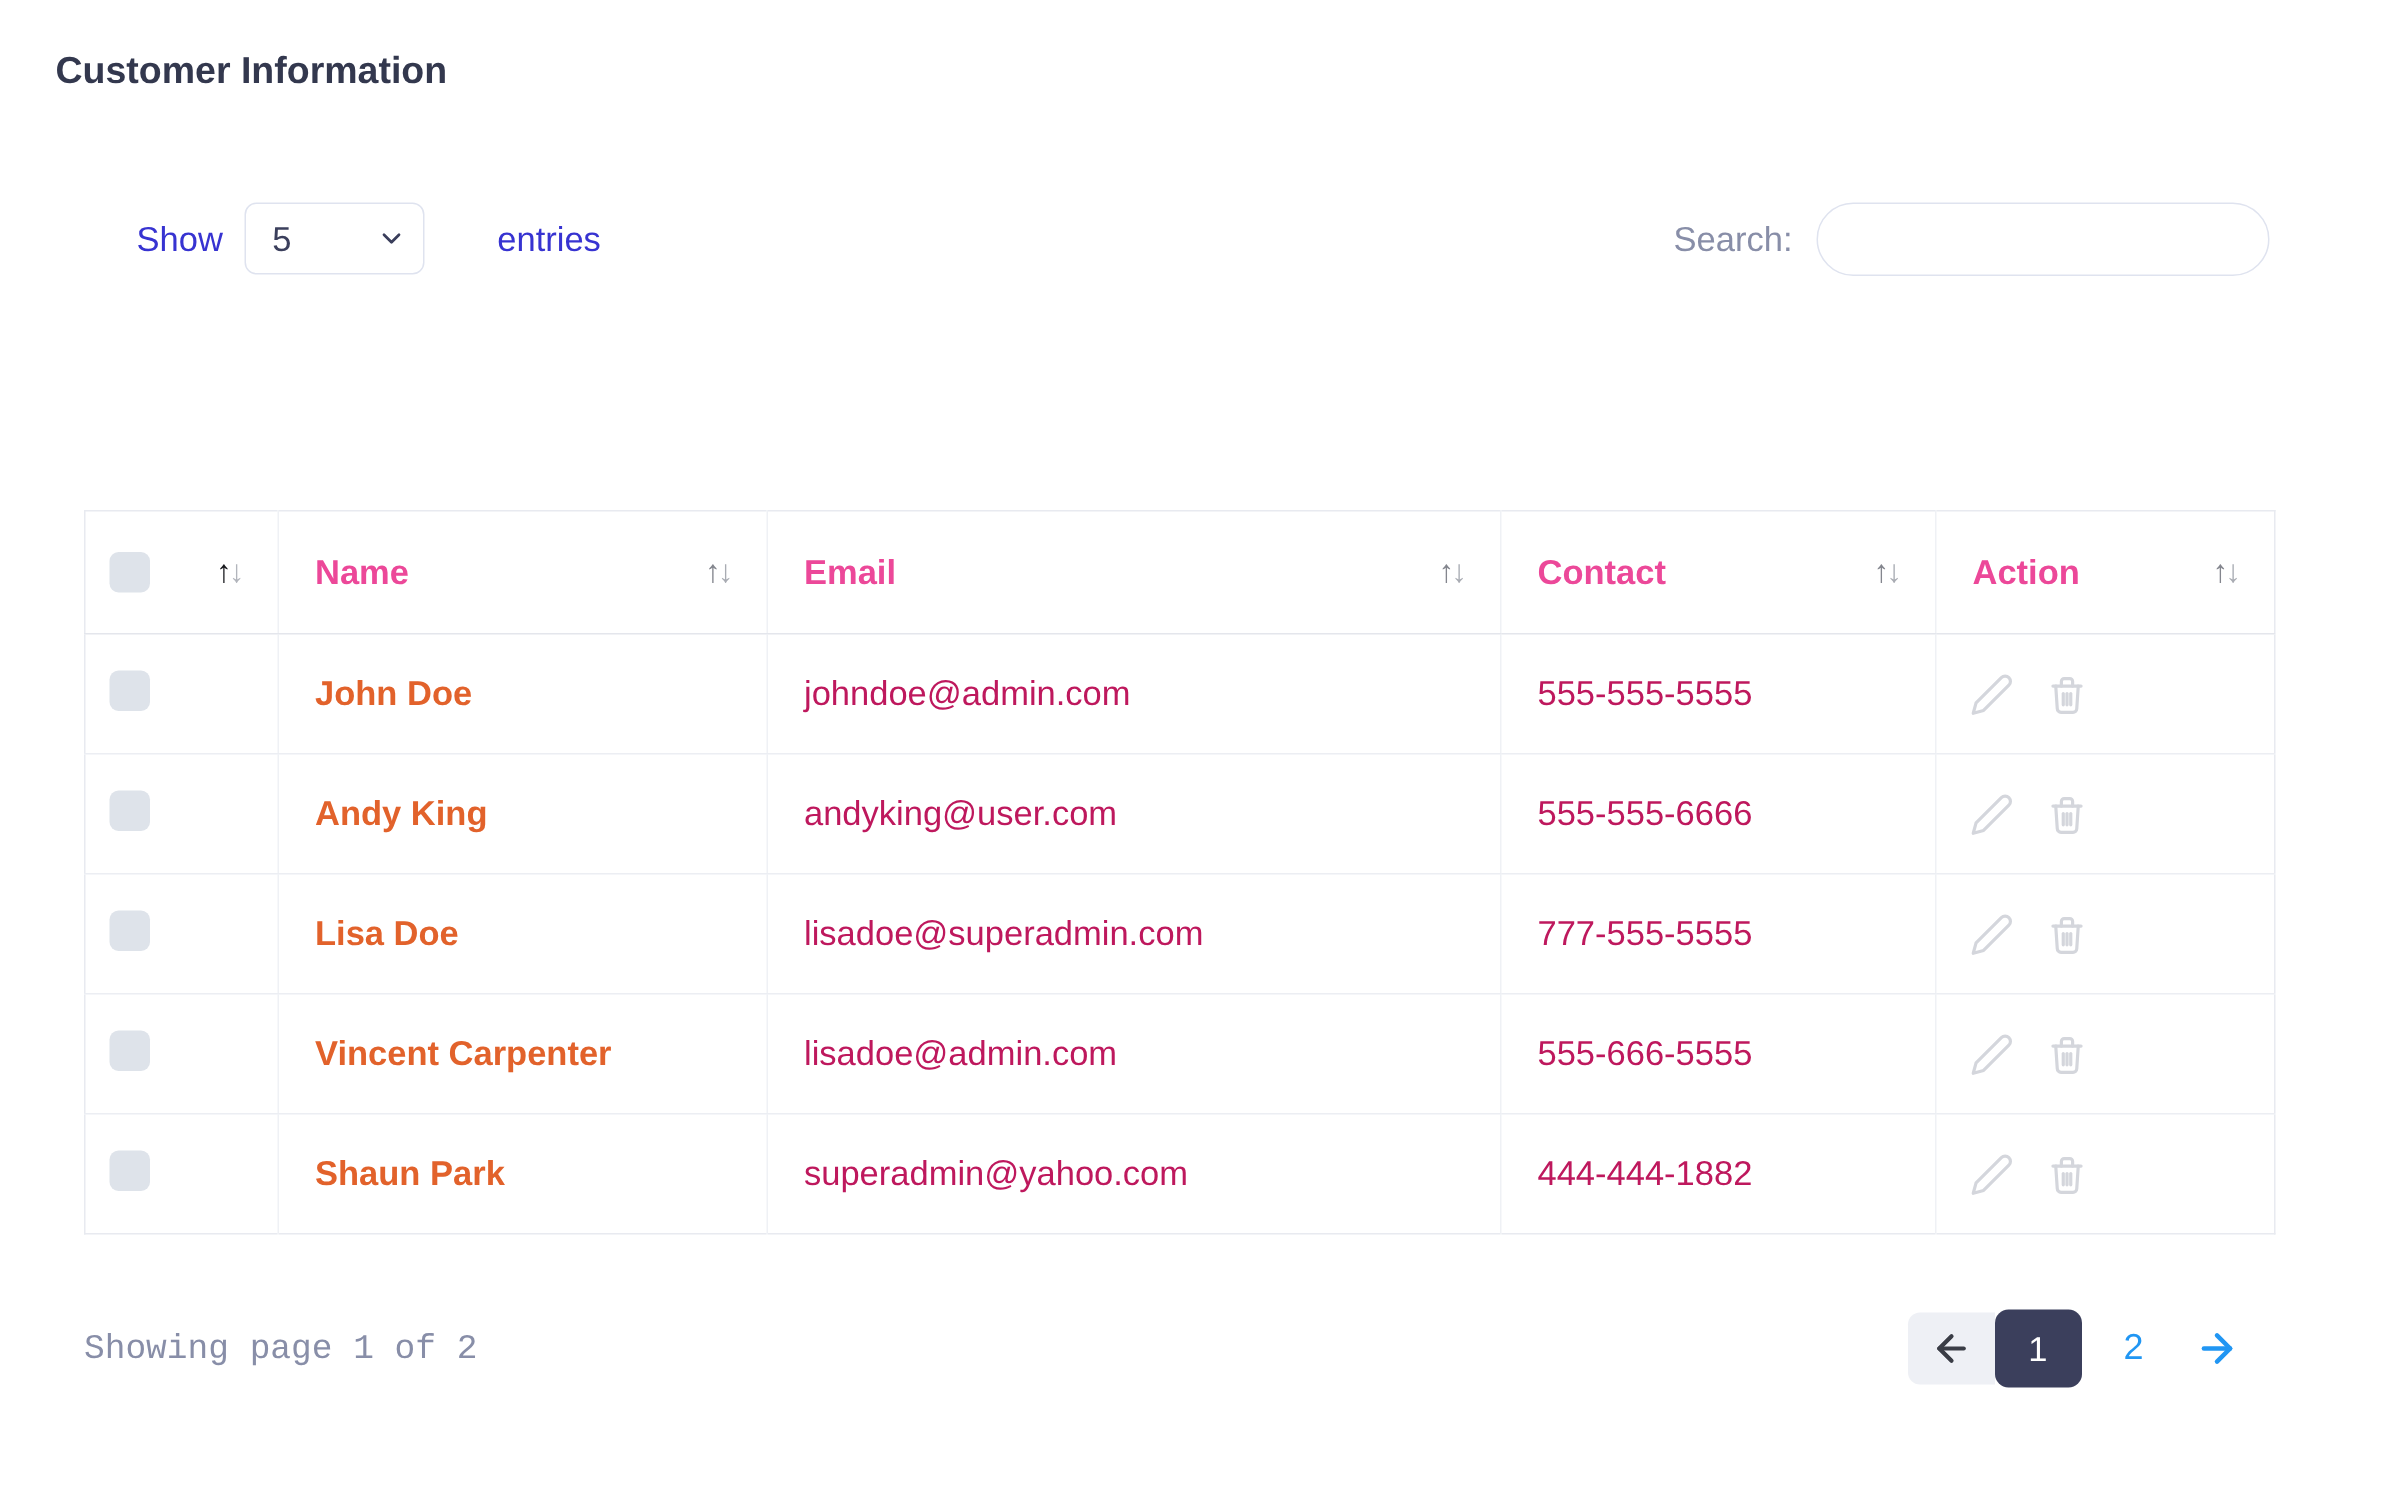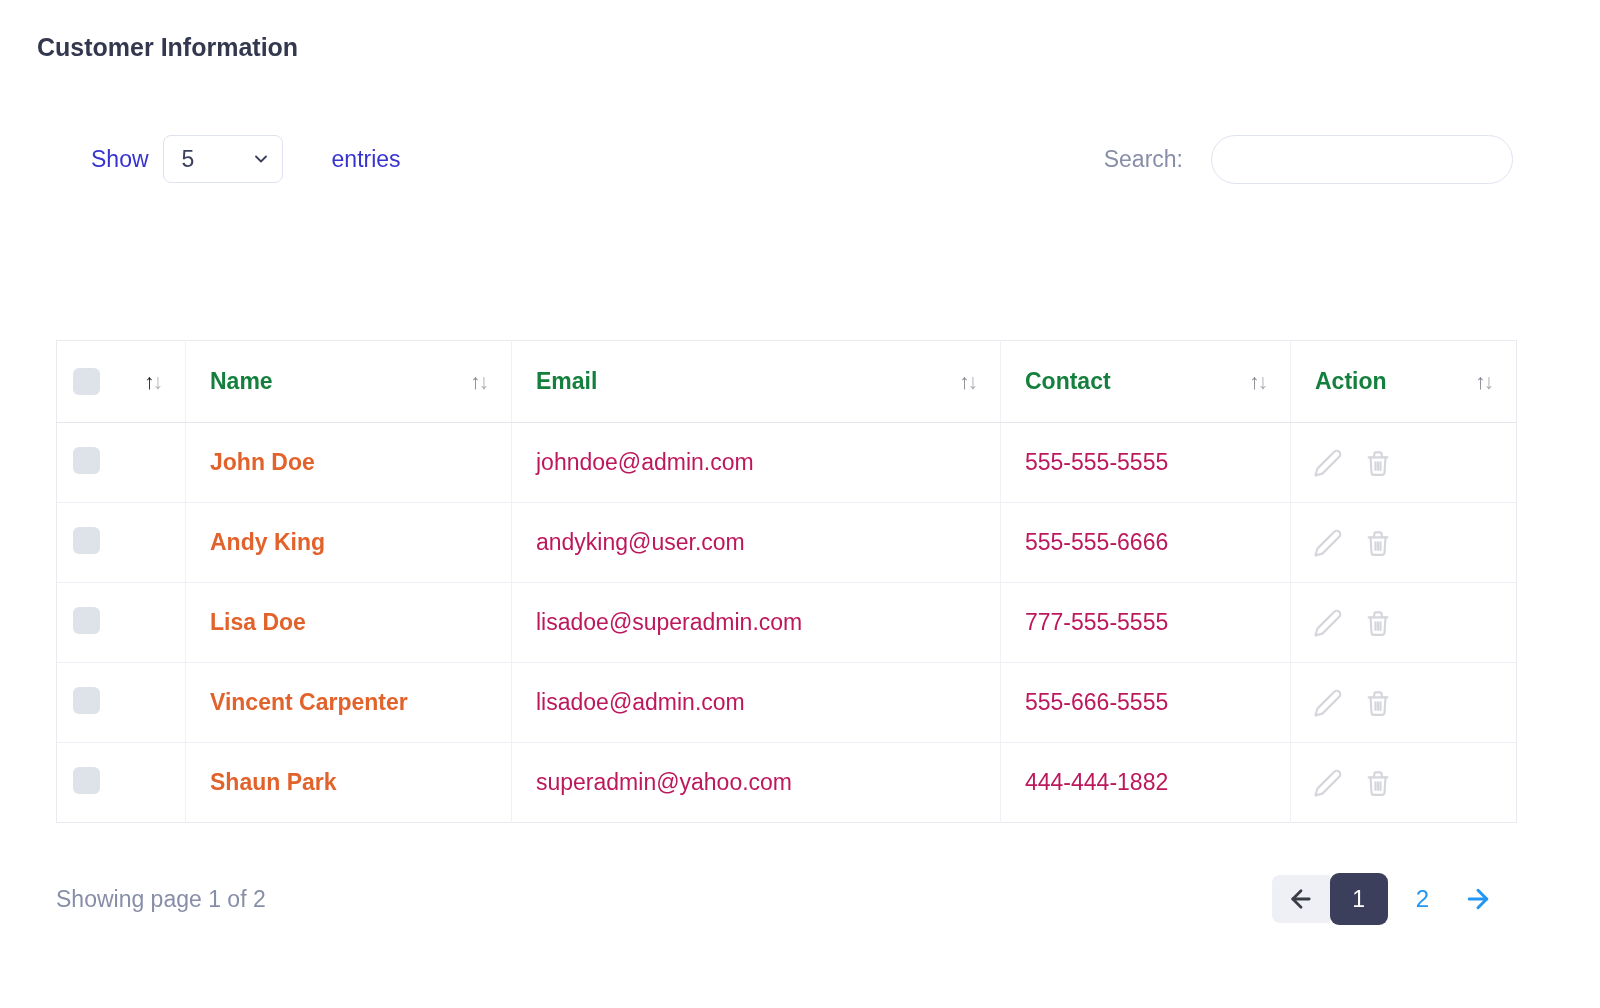--- a/index.html
+++ b/index.html
@@ -32,21 +32,21 @@
     border: 1px solid #dfe3ef; border-radius: 8px;
     background: #ffffff; color: #3b3f5c;
     font-size: 23px; font-family: inherit;
     padding: 0 36px 0 18px;
     outline: none;
   }
   .select-chevron {
     position: absolute; right: 12px; top: 50%; transform: translateY(-50%);
     pointer-events: none; display: flex;
   }
-  .search-group { display: flex; align-items: center; gap: 28px; }
+  .search-group { display: flex; align-items: center; gap: 16px; }
   .search-label { font-size: 23px; color: #888ea8; }
   .search-input {
     width: 302px; height: 49px;
     border: 1px solid #dfe3ef; border-radius: 25px;
     outline: none; background: #fff;
     padding: 0 22px; font-size: 22px; color: #3b3f5c;
     font-family: inherit;
   }
 
   
@@ -63,21 +63,21 @@
     vertical-align: middle;
     padding: 0 24px;
     background: #fff;
   }
   .data-table th:last-child, .data-table td:last-child { border-right: none; }
   .data-table tr:last-child td { border-bottom: none; }
   .data-table th { height: 82px; border-bottom: 1px solid #e4e6ec; }
   .data-table td { height: 80px; }
 
   .th-inner { display: flex; align-items: center; justify-content: space-between; }
-  .th-label { font-size: 23px; font-weight: 700; color: #15803d; }
+  .th-label { font-size: 23px; font-weight: 700; color: #ec4899; }
   .sort-icon { font-size: 21px; letter-spacing: -2px; white-space: nowrap; }
   .sort-icon .up { color: #84868e; }
   .sort-icon .down { color: #a9acb3; }
   .sort-icon.active .up { color: #17181c; }
   .sort-icon.active .down { color: #b2b5bc; }
 
   .checkbox-cell { padding-left: 16px !important; }
   .row-checkbox {
     width: 27px; height: 27px;
     background: #dee3ea; border-radius: 6px;
@@ -92,21 +92,21 @@
     background: none; border: none; padding: 2px; cursor: pointer;
     display: inline-flex; align-items: center; justify-content: center;
   }
   .icon-btn svg { stroke: #d4d6dc; }
 
   
   .footer {
     margin: 50px 104px 0 56px;
     display: flex; justify-content: space-between; align-items: center;
   }
-  .status-text { font-size: 23px; color: #888ea8; }
+  .status-text { font-size: 23px; color: #888ea8; font-family: Liberation Mono, monospace; }
   .pagination { display: flex; align-items: center; }
   .pg-prev {
     width: 58px; height: 48px;
     background: #eef0f5; border: none;
     border-radius: 8px 0 0 8px;
     display: inline-flex; align-items: center; justify-content: center;
     cursor: pointer;
   }
   .pg-prev svg { stroke: #3a3d46; }
   .pg-page-active {

